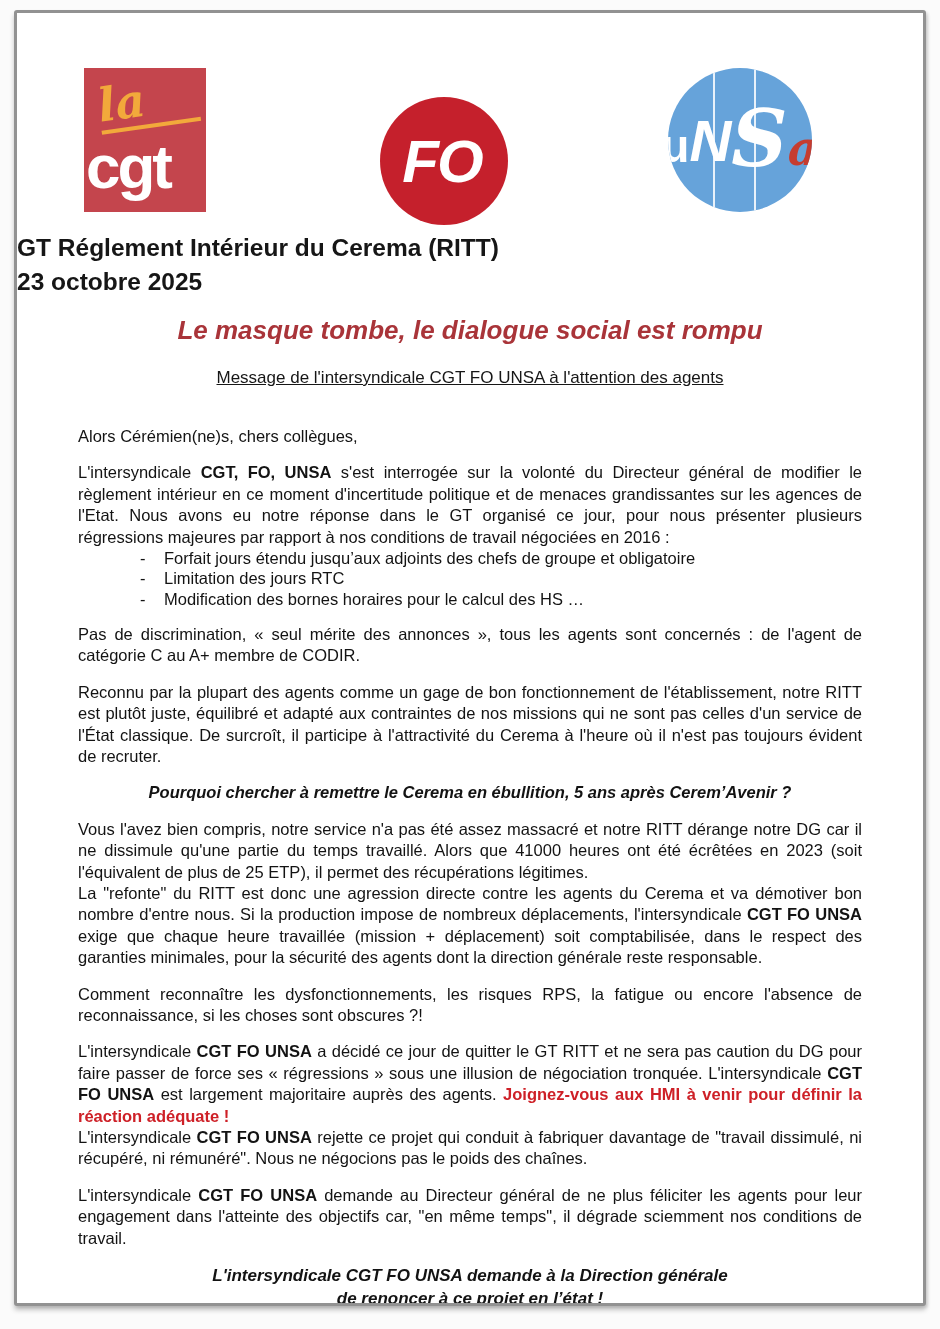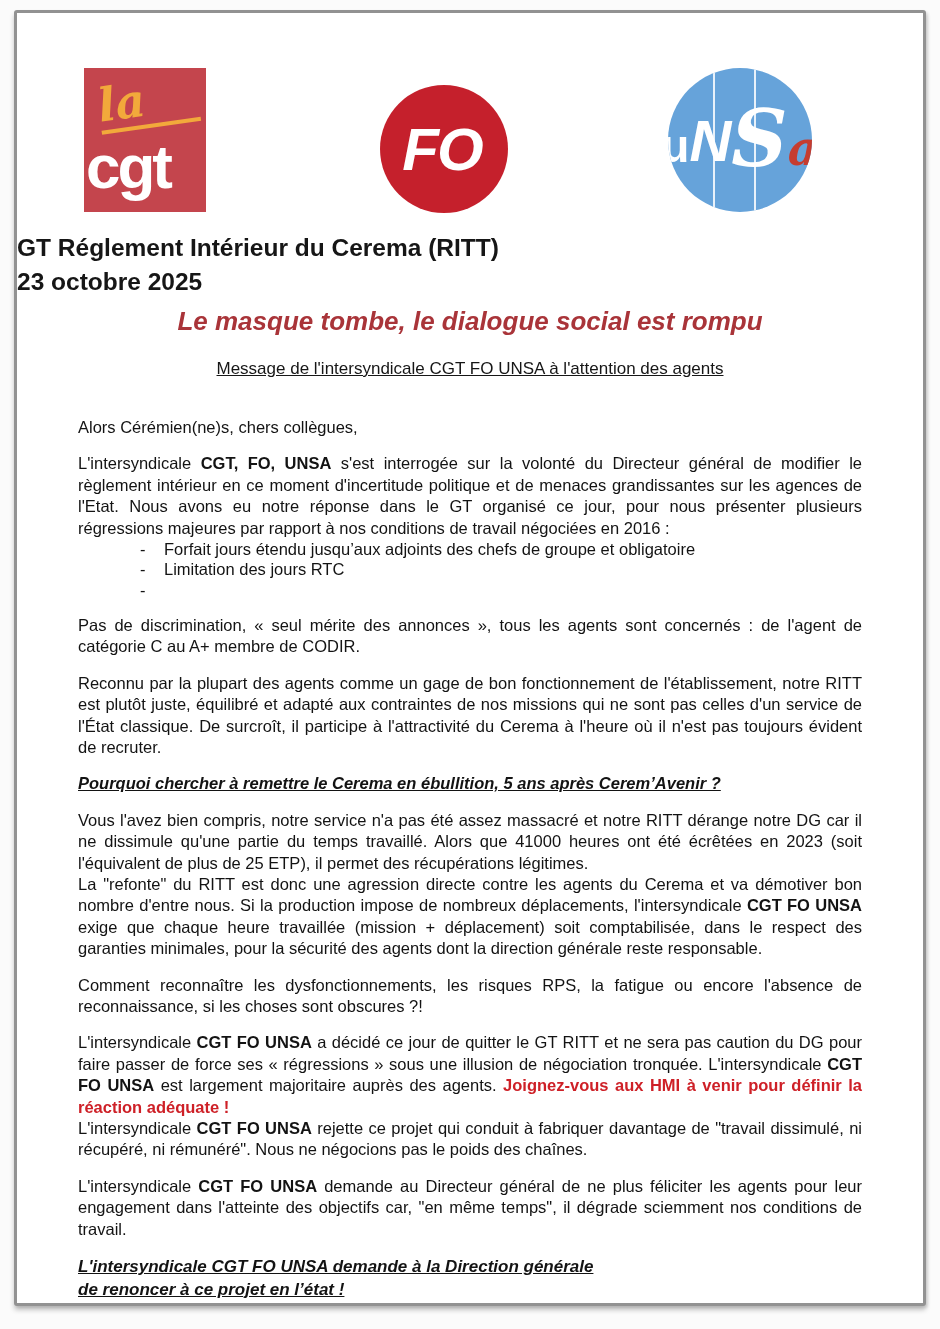--- a/index.html
+++ b/index.html
@@ -33,21 +33,21 @@
     position:absolute;left:14px;top:8px;width:100px;
     font-family:"DejaVu Serif",serif;font-style:italic;font-weight:bold;
     color:var(--cgt-gold);font-size:46px;line-height:46px;transform:rotate(-8deg);
     border-bottom:4px solid var(--cgt-gold);padding-bottom:2px;
   }
   .logo-cgt .main{
     position:absolute;left:2px;bottom:14px;
     color:#fff;font-weight:bold;font-size:62px;line-height:62px;letter-spacing:-3px;
   }
   .logo-fo{
-    position:absolute;left:363px;top:72px;width:128px;height:128px;border-radius:50%;
+    position:absolute;left:363px;top:84px;width:128px;height:128px;border-radius:50%;
     background:var(--fo-red);display:flex;align-items:center;justify-content:center;
   }
   .logo-fo .fo-text{
     color:#fff;font-weight:bold;font-style:italic;font-size:60px;letter-spacing:-2px;
     transform:translateX(-2px);
   }
   .logo-unsa{
     position:absolute;left:651px;top:55px;width:144px;height:144px;border-radius:50%;
     background:var(--unsa-blue);overflow:hidden;
   }
@@ -62,40 +62,40 @@
   .logo-unsa .ln{color:#fff;font-weight:bold;font-size:58px;font-style:italic;}
   .logo-unsa .ls{color:#fff;font-weight:bold;font-size:78px;font-style:italic;font-family:"DejaVu Serif",serif;transform:translateY(-2px);}
   .logo-unsa .la{color:var(--unsa-red);font-weight:bold;font-style:italic;font-size:48px;font-family:"DejaVu Serif",serif;transform:translateY(8px);}
   
   .title{
     font-weight:bold;font-size:24.5px;line-height:34px;color:#161616;
     margin:14px 0 0;
   }
   .subtitle{
     text-align:center;font-weight:bold;font-style:italic;font-size:26px;line-height:34px;
-    color:var(--subtitle-red);margin:5px 0 0;
+    color:var(--subtitle-red);margin:14px 0 0;
   }
   .message-line{
     text-align:center;font-size:17px;margin:21px 8px 0;color:#161616;
   }
   .message-line span{text-decoration:underline;}
   
   .content{
     padding:0 61px;margin-top:38px;
     font-size:16.5px;line-height:21.4px;text-align:justify;color:#131313;
   }
   .para{margin:15px 0 0;}
   .para.cont{margin-top:0;}
   .b{font-weight:bold;}
   .red-bold{font-weight:bold;color:var(--alert-red);}
   .bullets{margin:0;}
   .bullet-row{display:flex;line-height:20.3px;}
   .bullet-row .dash{width:24px;padding-left:62px;flex:none;box-sizing:content-box;}
   .center-line{
-    margin:15px 0 0;font-weight:bold;font-style:italic;text-decoration:underline;
+    margin:15px 0 0;text-align:center;font-weight:bold;font-style:italic;
   }
   .center-line.final{margin-top:16px;font-size:17px;line-height:22.5px;}
 </style>
 </head>
 <body>
 
 <div class="page">
 
   <div class="logo-strip">
     <div class="logo-cgt">
@@ -135,20 +135,21 @@
         <div class="bullet-row">
           <span class="dash">-</span>
           <span class="btext">Forfait jours étendu jusqu’aux adjoints des chefs de groupe et obligatoire</span>
         </div>
         <div class="bullet-row">
           <span class="dash">-</span>
           <span class="btext">Limitation des jours RTC</span>
         </div>
         <div class="bullet-row">
           <span class="dash">-</span>
+          <span class="btext">Modification des bornes horaires pour le calcul des HS …</span>
         </div>
       </div>
       <p class="para"><span>Pas de discrimination, « seul mérite des annonces », tous les agents sont concernés : de l'agent de catégorie C au A+ membre de CODIR.</span></p>
       <p class="para"><span>Reconnu par la plupart des agents comme un gage de bon fonctionnement de l'établissement, notre RITT est plutôt juste, équilibré et adapté aux contraintes de nos missions qui ne sont pas celles d'un service de l'État classique. De surcroît, il participe à l'attractivité du Cerema à l'heure où il n'est pas toujours évident de recruter.</span></p>
       <p class="center-line"><span>Pourquoi chercher à remettre le Cerema en ébullition, 5 ans après Cerem’Avenir ?</span></p>
       <p class="para"><span>Vous l'avez bien compris, notre service n'a pas été assez massacré et notre RITT dérange notre DG car il ne dissimule qu'une partie du temps travaillé. Alors que 41000 heures ont été écrêtées en 2023 (soit l'équivalent de plus de 25 ETP), il permet des récupérations légitimes.</span></p>
       <p class="para cont"><span>La "refonte" du RITT est donc une agression directe contre les agents du Cerema et va démotiver bon nombre d'entre nous. Si la production impose de nombreux déplacements, l'intersyndicale </span><span class="b">CGT FO UNSA</span><span> exige que chaque heure travaillée (mission + déplacement) soit comptabilisée, dans le respect des garanties minimales, pour la sécurité des agents dont la direction générale reste responsable.</span></p>
       <p class="para"><span>Comment reconnaître les dysfonctionnements, les risques RPS, la fatigue ou encore l'absence de reconnaissance, si les choses sont obscures ?!</span></p>
       <p class="para"><span>L'intersyndicale </span><span class="b">CGT FO UNSA</span><span> a décidé ce jour de quitter le GT RITT et ne sera pas caution du DG pour faire passer de force ses « régressions » sous une illusion de négociation tronquée. L'intersyndicale </span><span class="b">CGT FO UNSA</span><span> est largement majoritaire auprès des agents. </span><span class="red-bold">Joignez-vous aux HMI à venir pour définir la réaction adéquate !</span></p>
       <p class="para cont"><span>L'intersyndicale </span><span class="b">CGT FO UNSA</span><span> rejette ce projet qui conduit à fabriquer davantage de "travail dissimulé, ni récupéré, ni rémunéré". Nous ne négocions pas le poids des chaînes.</span></p>

